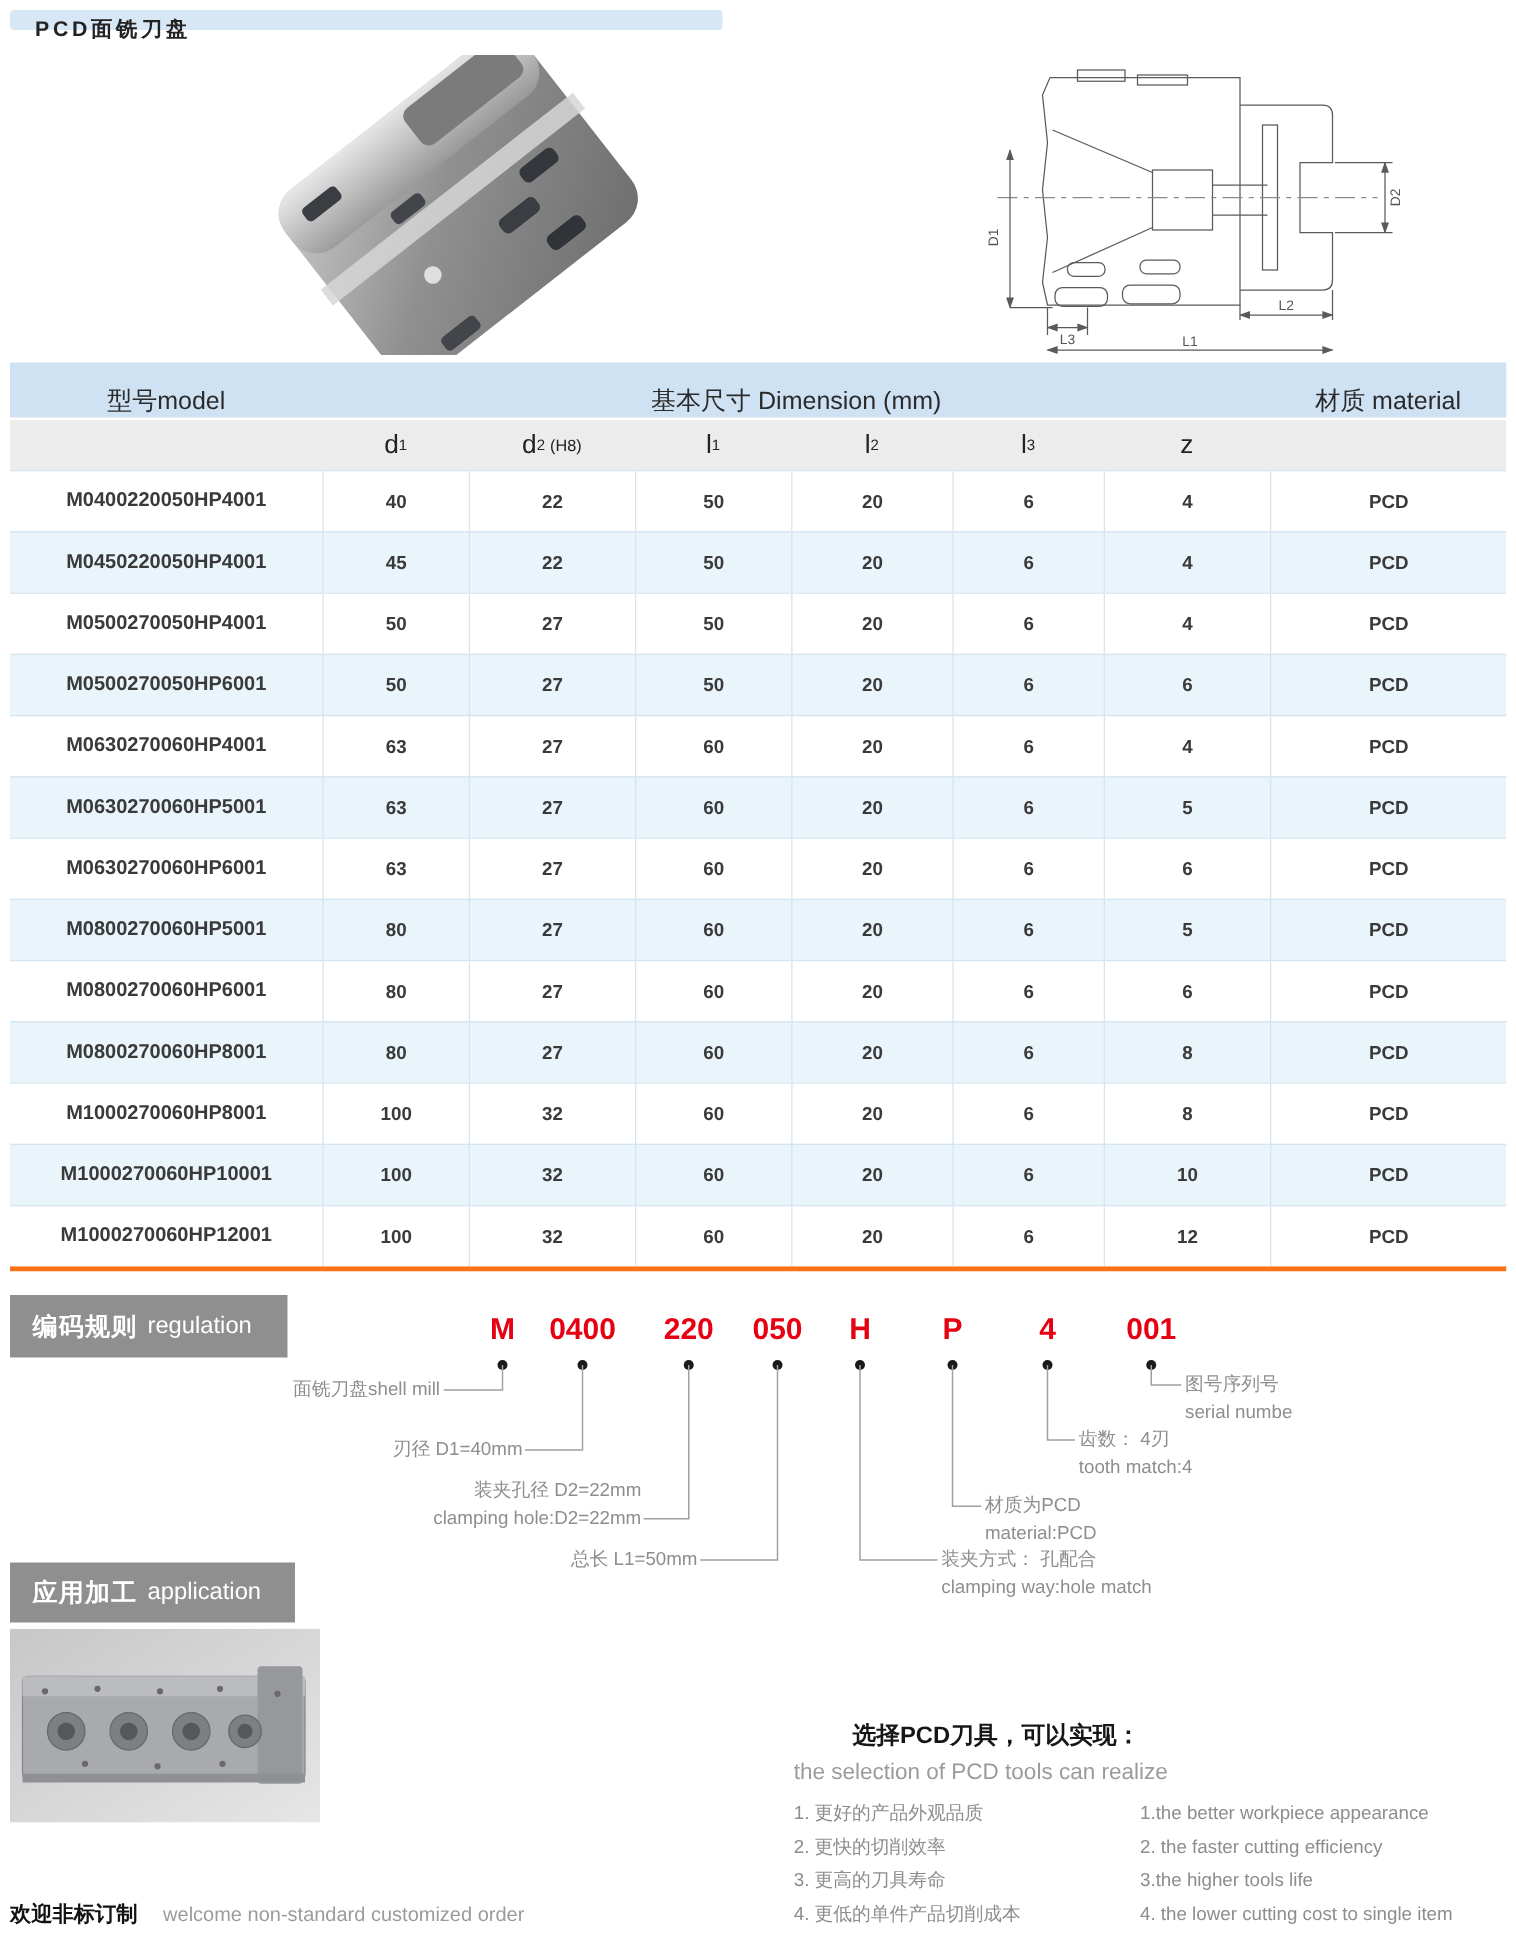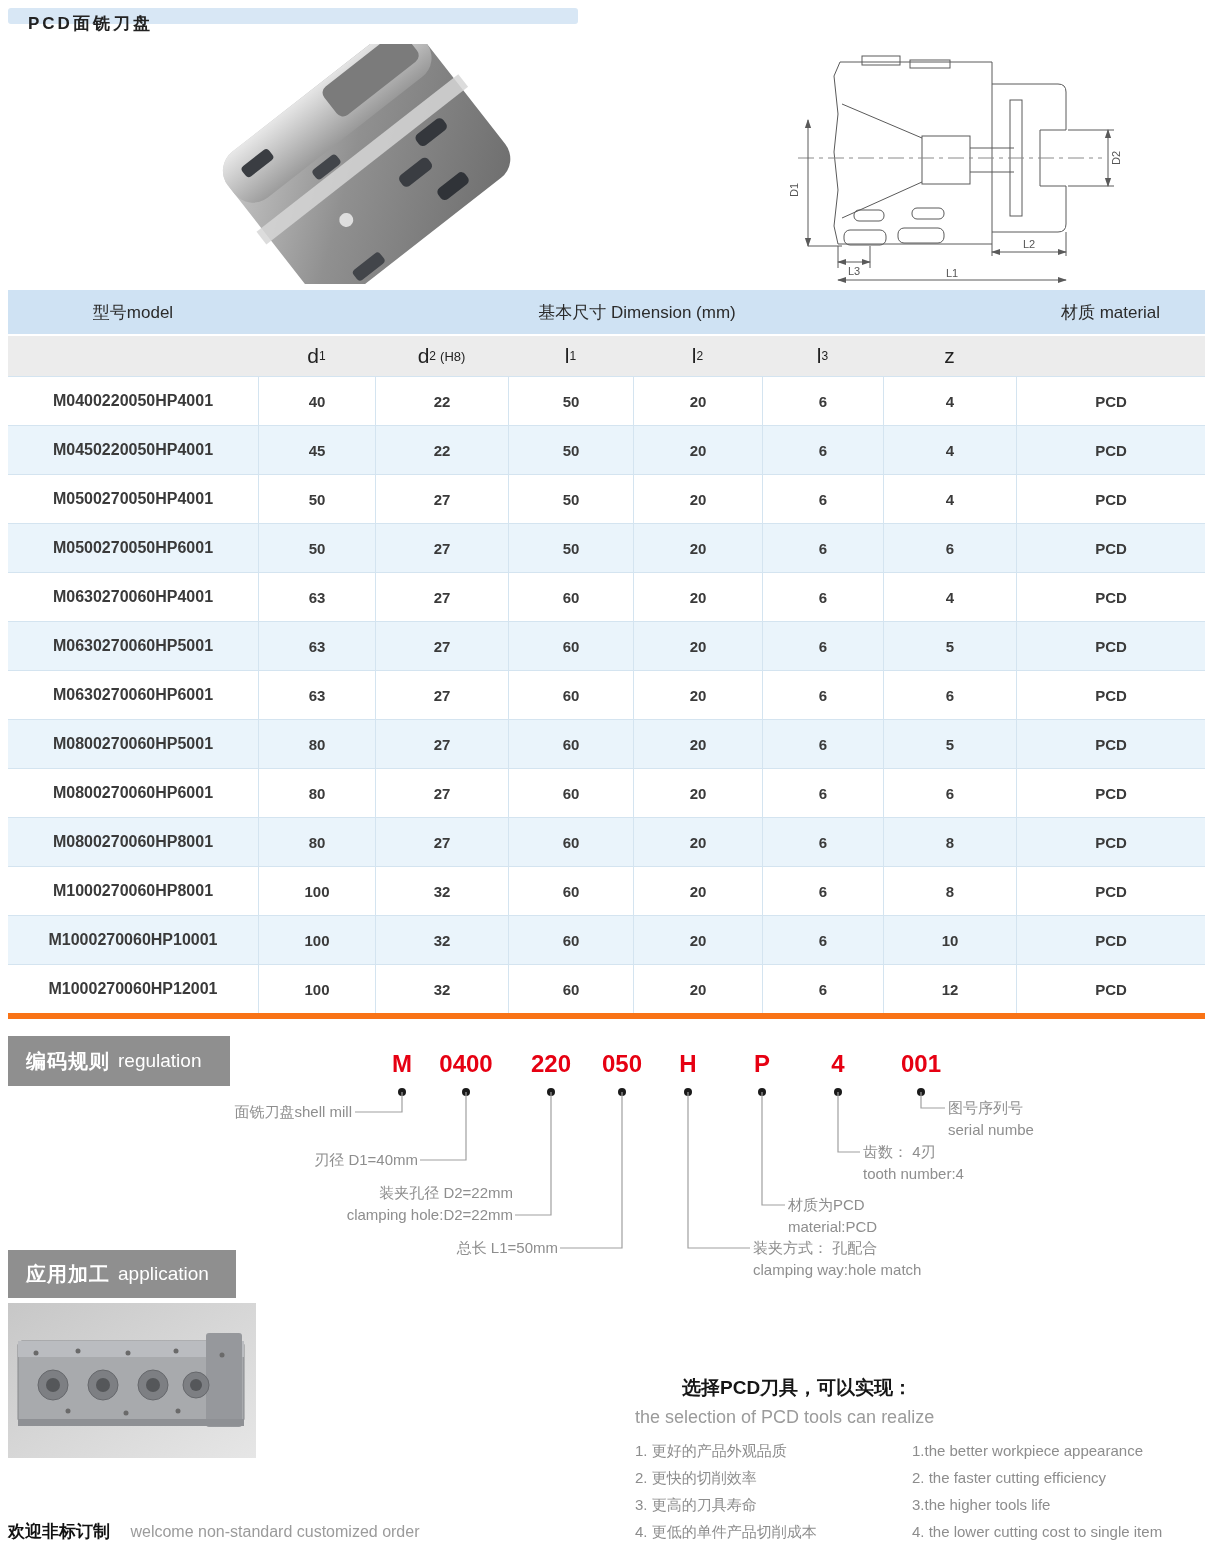--- a/index.html
+++ b/index.html
@@ -10,30 +10,30 @@
   .titlebar{position:absolute;left:8px;top:8px;width:570px;height:16px;background:#d8e7f5;
     border-radius:3px;line-height:32px;padding-left:20px;box-sizing:border-box;
     font-size:17px;font-weight:700;letter-spacing:3px;color:#222;}
 
   
   .img3d{position:absolute;left:168px;top:44px;}
   .imgdraw{position:absolute;left:762px;top:40px;}
 
   
   .ptable{position:absolute;left:8px;top:290px;width:1197px;}
-  .thead1{display:flex;height:44px;background:#cfe2f3;align-items:center;font-size:17px;color:#2b2b2b;}
+  .thead1{display:flex;height:44px;background:#cfe2f3;align-items:flex-end;font-size:20px;color:#2b2b2b;}
   .thead1 .hc{text-align:center;}
   .h-model{width:250px;}
   .h-dim{width:758px;}
   .h-mat{width:189px;}
   .thead2{display:flex;height:40px;background:#ececec;margin-top:2px;align-items:center;
     font-size:21px;color:#222;}
   .thead2 sub{font-size:12px;}
   .thead2 .note{font-size:13px;margin-left:4px;}
-  .tbody{border-bottom:6px solid #f97316;}
+  .tbody{border-bottom:4px solid #f97316;}
   .trow{display:flex;height:48px;align-items:center;background:#fff;border-top:1px solid #d4e4f0;
     font-size:15px;font-weight:700;color:#3a3a3a;}
   .trow.alt{background:#eaf4fb;}
   .tcell{text-align:center;box-sizing:border-box;height:100%;display:flex;align-items:center;justify-content:center;}
   .trow .tcell{border-left:1px solid #d4e4f0;}
   .trow .tcell:first-child{border-left:none;}
   .c-model{width:250px;font-size:16px;}
   .c-d1{width:117px;}
   .c-d2{width:133px;}
   .c-l1{width:125px;}
@@ -374,21 +374,21 @@
   <div class="anno" style="left:753px;top:1237px">
     <div>装夹方式： 孔配合</div>
     <div>clamping way:hole match</div>
   </div>
   <div class="anno" style="left:788px;top:1194px">
     <div>材质为PCD</div>
     <div>material:PCD</div>
   </div>
   <div class="anno" style="left:863px;top:1141px">
     <div>齿数： 4刃</div>
-    <div>tooth number:4</div>
+    <div>tooth match:4</div>
   </div>
   <div class="anno" style="left:948px;top:1097px">
     <div>图号序列号</div>
     <div>serial numbe</div>
   </div>
 
   <div class="badge" id="badge-app">
     <span class="cn">应用加工</span>
     <span class="en">application</span>
   </div>

